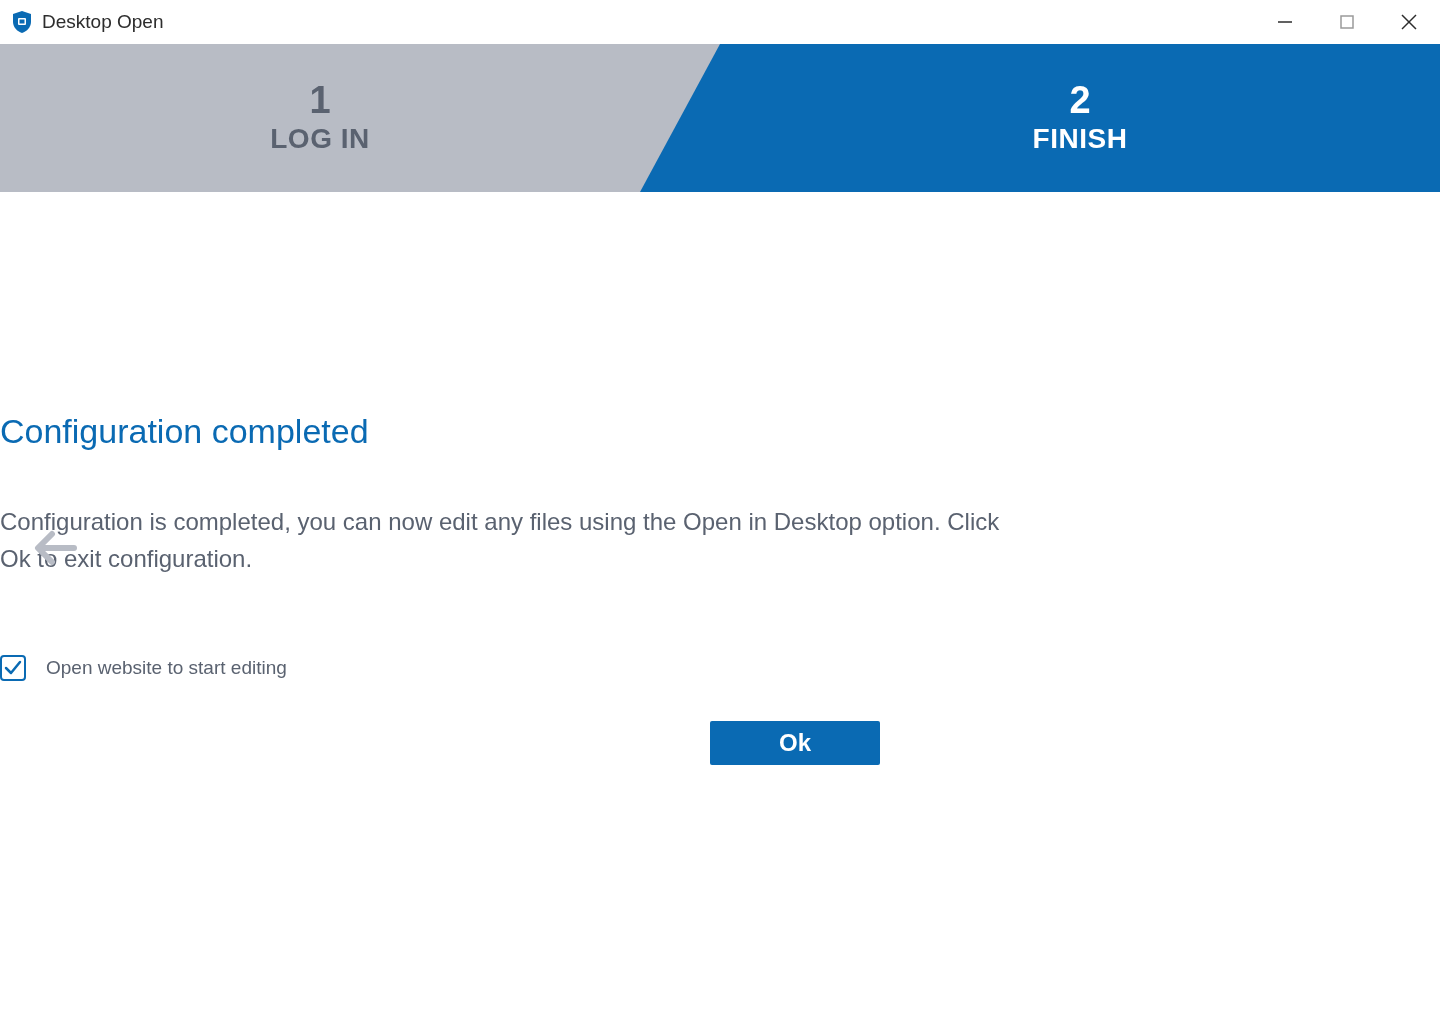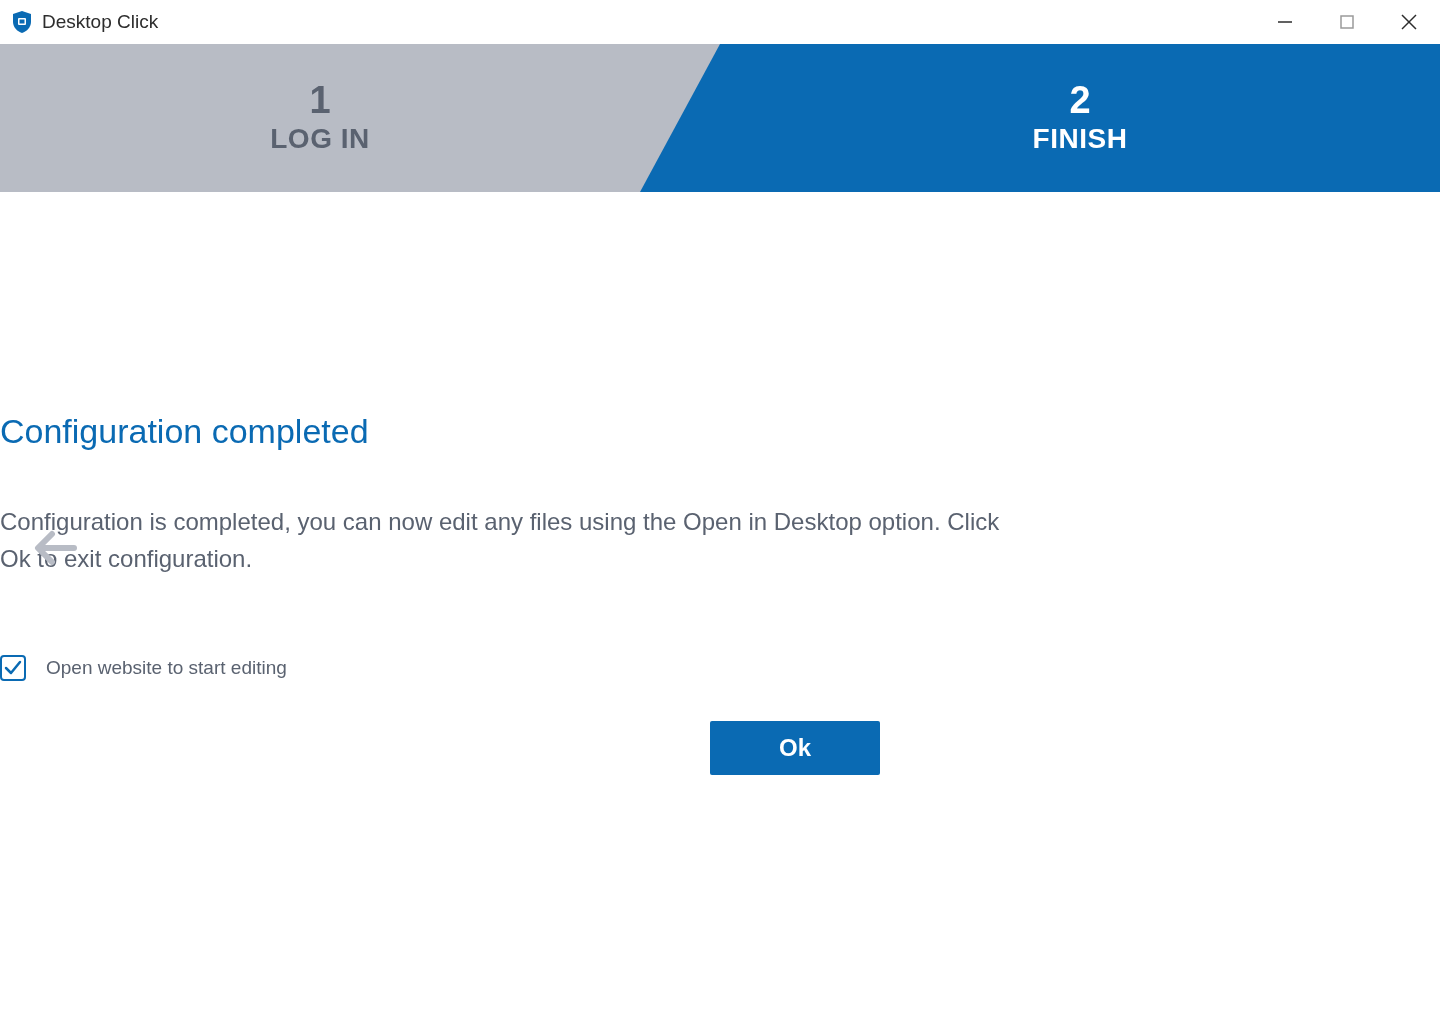--- a/index.html
+++ b/index.html
@@ -165,41 +165,41 @@
       justify-content: flex-end;
       padding-right: 120px;
     }
     .ok-button {
       background: #0a6ab3;
       color: #ffffff;
       font-size: 24px;
       font-weight: 600;
       border: none;
       width: 170px;
-      height: 54px;
+      height: 44px;
       cursor: pointer;
       display: flex;
       align-items: center;
       justify-content: center;
       border-radius: 2px;
     }
   </style>
 </head>
 <body>
 
 <div class="titlebar">
   <div class="titlebar-left">
     <span class="app-shield-icon">
       <svg width="20" height="22" viewBox="0 0 20 22">
         <path d="M10 0 L19 3 V11 C19 16 15 20.5 10 22 C5 20.5 1 16 1 11 V3 Z" fill="#0a6ab3"></path>
         <rect x="6" y="7" width="8" height="7" rx="1" fill="#ffffff"></rect>
         <rect x="7.5" y="8.5" width="5" height="4" fill="#0a6ab3"></rect>
       </svg>
     </span>
-    <span class="app-title">Desktop Click</span>
+    <span class="app-title">Desktop Open</span>
   </div>
   <div class="window-controls">
     <div class="window-control">
       <svg width="16" height="16" viewBox="0 0 16 16">
         <line x1="1" y1="8" x2="15" y2="8" stroke="#2d2d2d" stroke-width="1.5"></line>
       </svg>
     </div>
     <div class="window-control">
       <svg width="14" height="14" viewBox="0 0 14 14">
         <rect x="1" y="1" width="12" height="12" fill="none" stroke="#9a9a9a" stroke-width="1.5"></rect>

